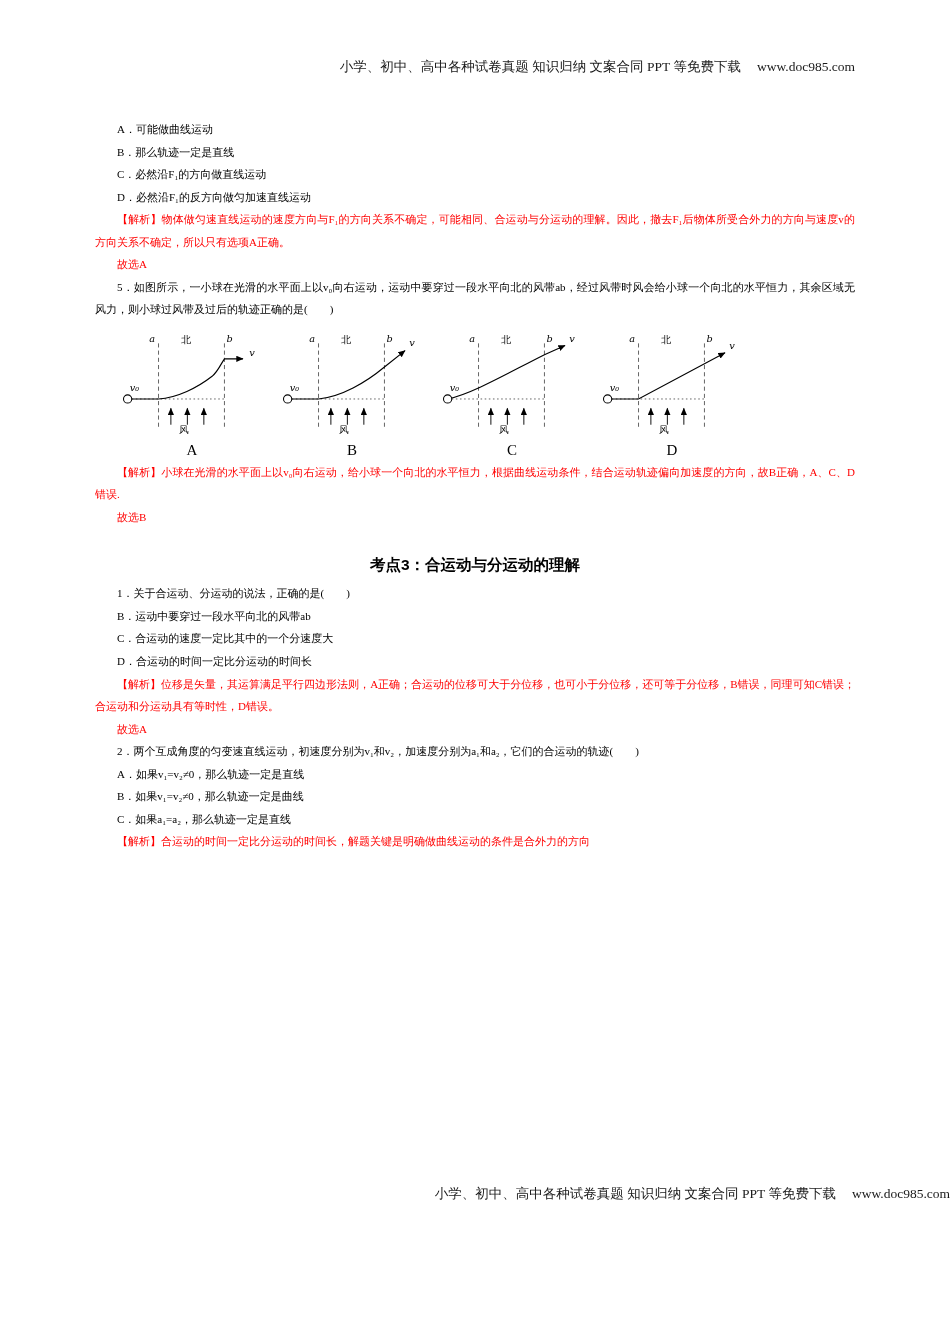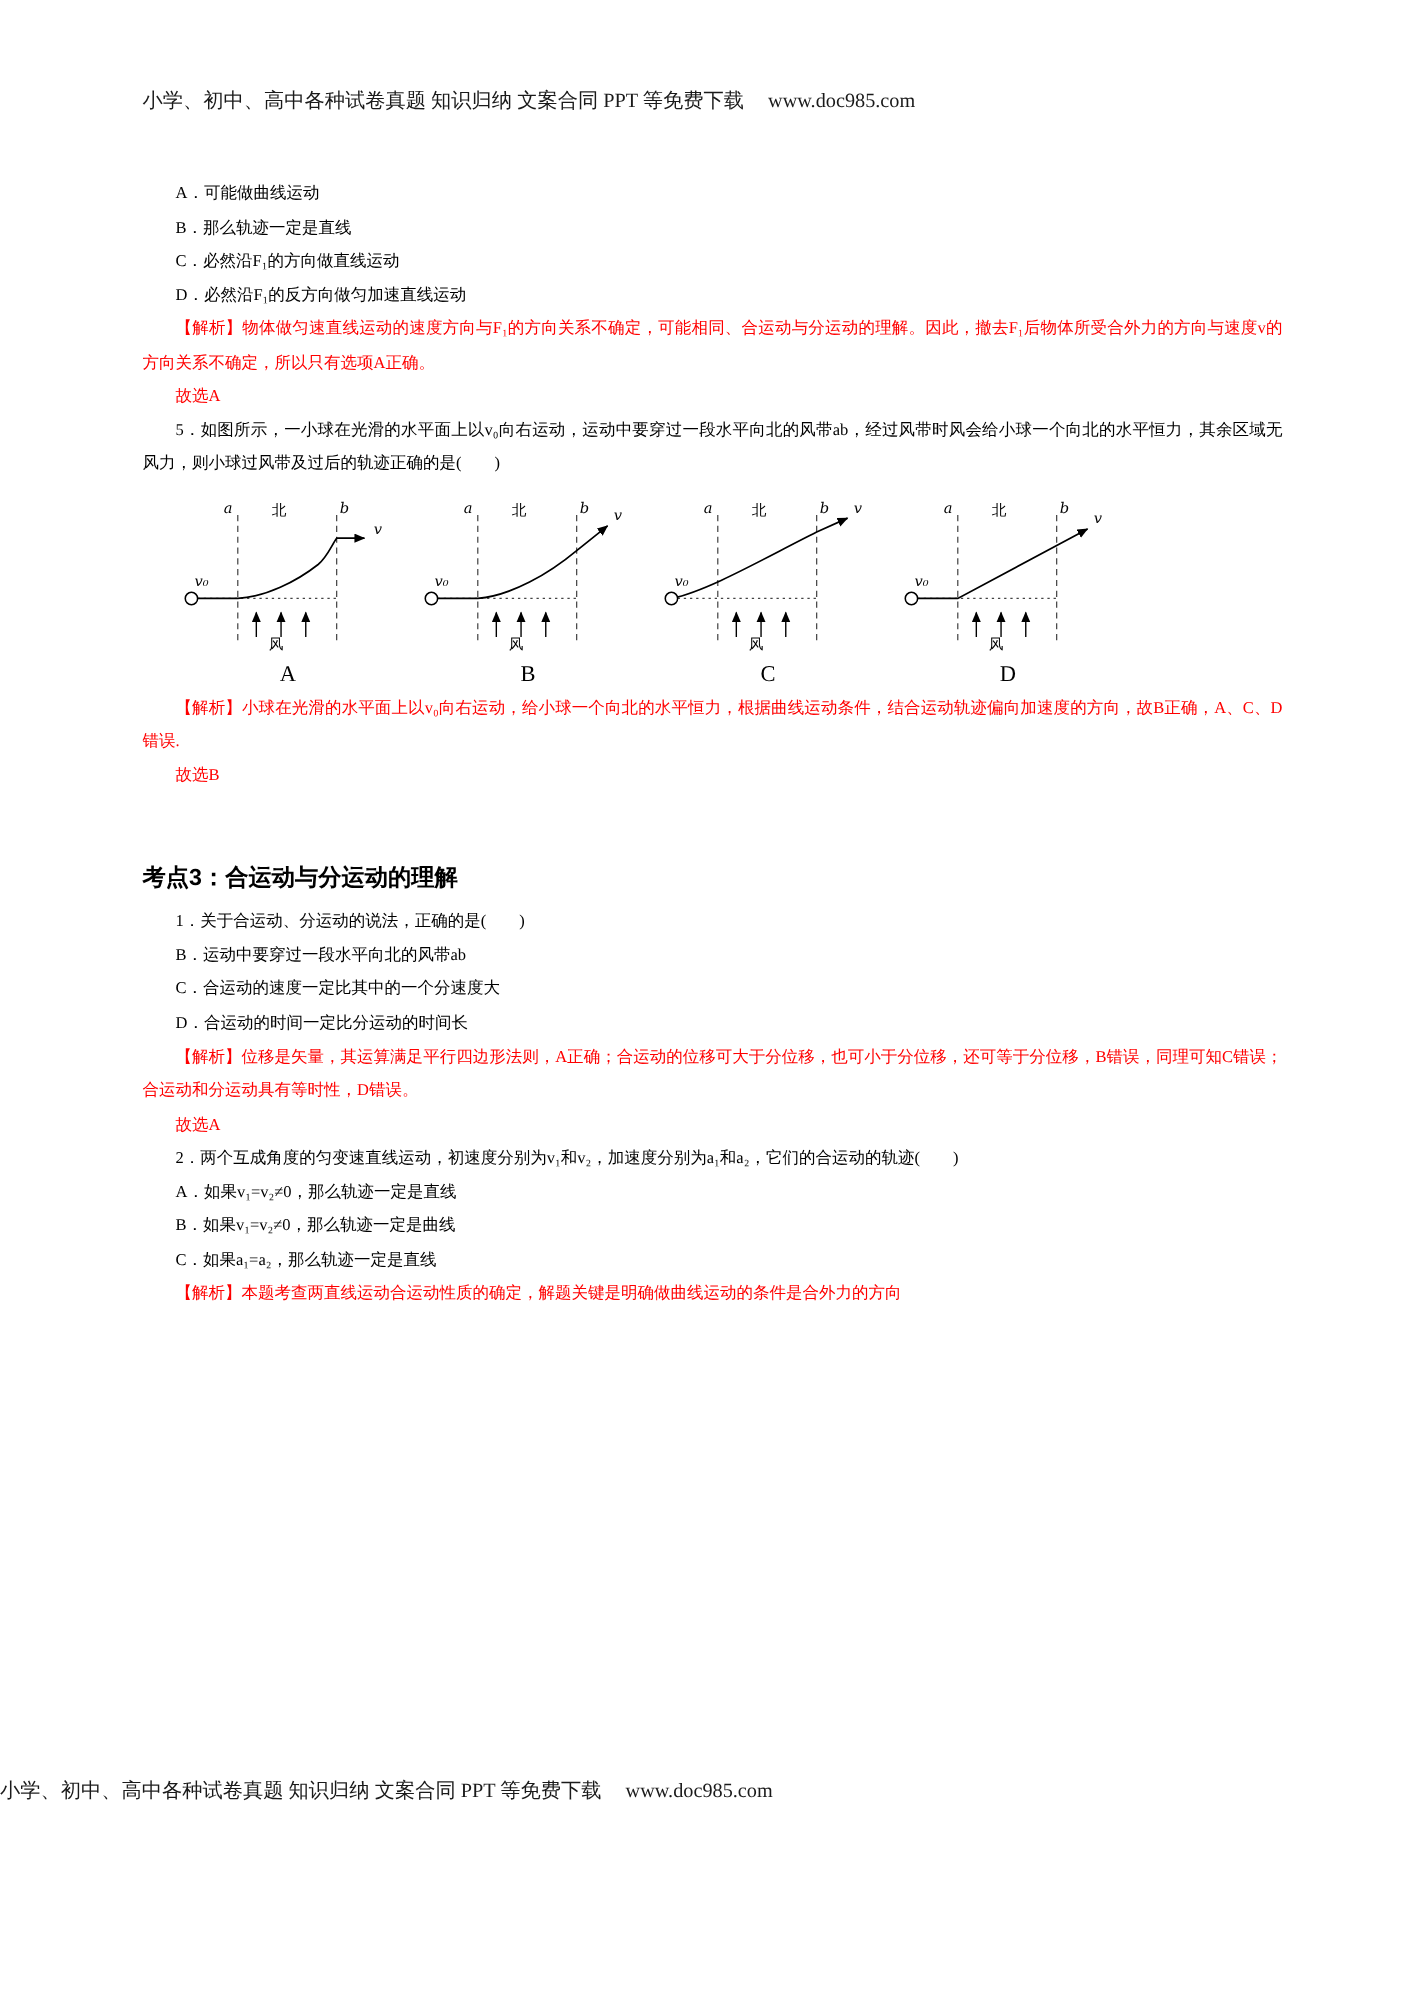--- a/index.html
+++ b/index.html
@@ -1,25 +1,25 @@
 <!DOCTYPE html>
 <html><head>
 <meta charset="utf-8">
 <style>
   html,body { margin:0; padding:0; background:#ffffff; }
   body { width:950px; font-family:"Liberation Serif","DejaVu Serif",serif; color:#000; }
   .page { position:relative; width:950px; min-height:1344px; box-sizing:border-box; padding:58px 95px 40px 95px; }
-  .site-line { text-align:left; font-size:13.5px; color:#1a1a1a; white-space:nowrap; }
+  .site-line { text-align:right; font-size:13.5px; color:#1a1a1a; white-space:nowrap; }
   .header { margin-bottom:42px; }
   .footer { position:absolute; top:1185px; left:0; right:0; }
   .site-line .url { margin-left:16px; }
   p.line { margin:0; font-size:11px; line-height:2.05; text-align:justify; text-indent:2em; }
   .red { color:#ff0000; }
-  .section-title { margin:41px 0 2px 0; font-size:15.5px; line-height:2.05; font-weight:bold;
-                   font-family:"Liberation Sans","DejaVu Sans",sans-serif; text-indent:0; }
+  .section-title { margin:20px 0 2px 0; font-size:15.5px; line-height:2.05; font-weight:bold;
+                   font-family:"Liberation Sans","DejaVu Sans",sans-serif; text-indent:0;text-align:center; }
   
   .diag-row { display:flex; gap:10px; margin:10px 0 2px 22px; }
   figure.diag { margin:0; display:flex; flex-direction:column; align-items:center; }
   figure.diag figcaption { font-size:15px; margin-top:8px; }
   .diag svg { display:block; }
   .diag text { font-size:9.5px; font-family:"DejaVu Sans",sans-serif; fill:#000; }
   .diag text.it { font-style:italic; font-family:"DejaVu Serif",serif; }
   .diag .dash line { stroke:#444; stroke-width:0.8; stroke-dasharray:4 3; }
   .diag .dot { stroke:#444; stroke-width:0.8; stroke-dasharray:1.5 2.5; }
   .diag .wind line { stroke:#000; stroke-width:0.9; }
@@ -174,19 +174,19 @@
   <p class="line">B．运动中要穿过一段水平向北的风带ab</p>
   <p class="line">C．合运动的速度一定比其中的一个分速度大</p>
   <p class="line">D．合运动的时间一定比分运动的时间长</p>
   <p class="line red">【解析】位移是矢量，其运算满足平行四边形法则，A正确；合运动的位移可大于分位移，也可小于分位移，还可等于分位移，B错误，同理可知C错误；合运动和分运动具有等时性，D错误。</p>
   <p class="line red">故选A</p>
 
   <p class="line">2．两个互成角度的匀变速直线运动，初速度分别为v₁和v₂，加速度分别为a₁和a₂，它们的合运动的轨迹(　　)</p>
   <p class="line">A．如果v₁=v₂≠0，那么轨迹一定是直线</p>
   <p class="line">B．如果v₁=v₂≠0，那么轨迹一定是曲线</p>
   <p class="line">C．如果a₁=a₂，那么轨迹一定是直线</p>
-  <p class="line red">【解析】本题考查两直线运动合运动性质的确定，解题关键是明确做曲线运动的条件是合外力的方向</p>
+  <p class="line red">【解析】合运动的时间一定比分运动的时间长，解题关键是明确做曲线运动的条件是合外力的方向</p>
 
   <div class="footer site-line">
     <span>小学、初中、高中各种试卷真题 知识归纳 文案合同 PPT 等免费下载</span><span class="url">www.doc985.com</span>
   </div>
 
 </div>
 
 </body></html>

